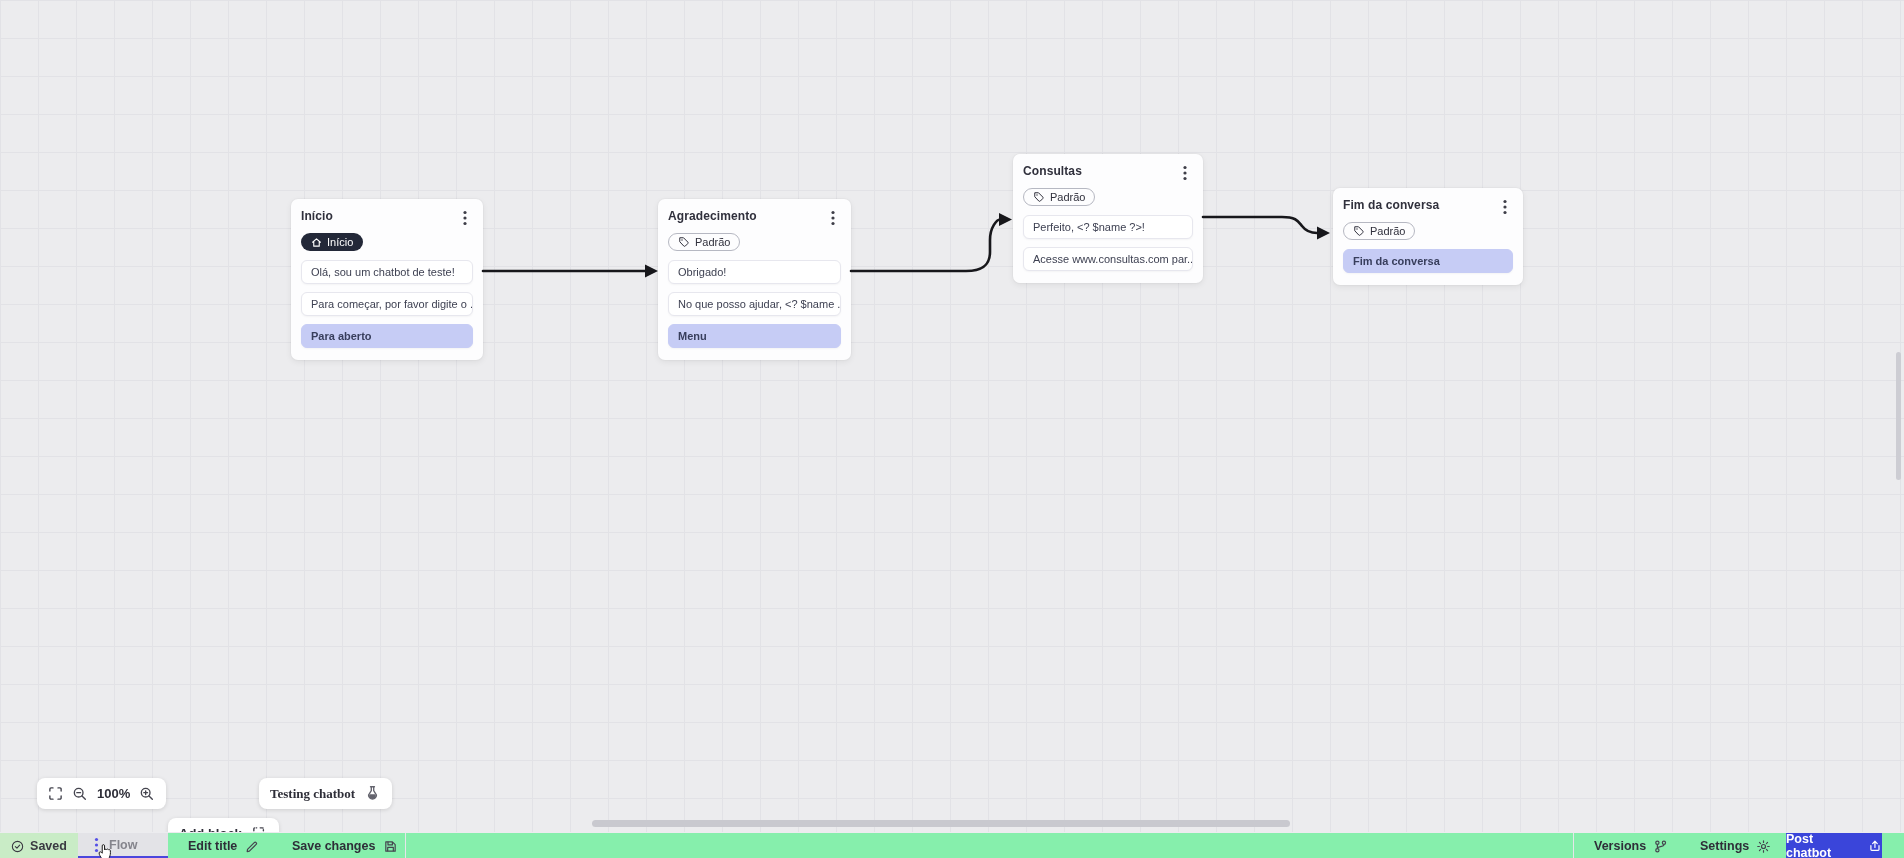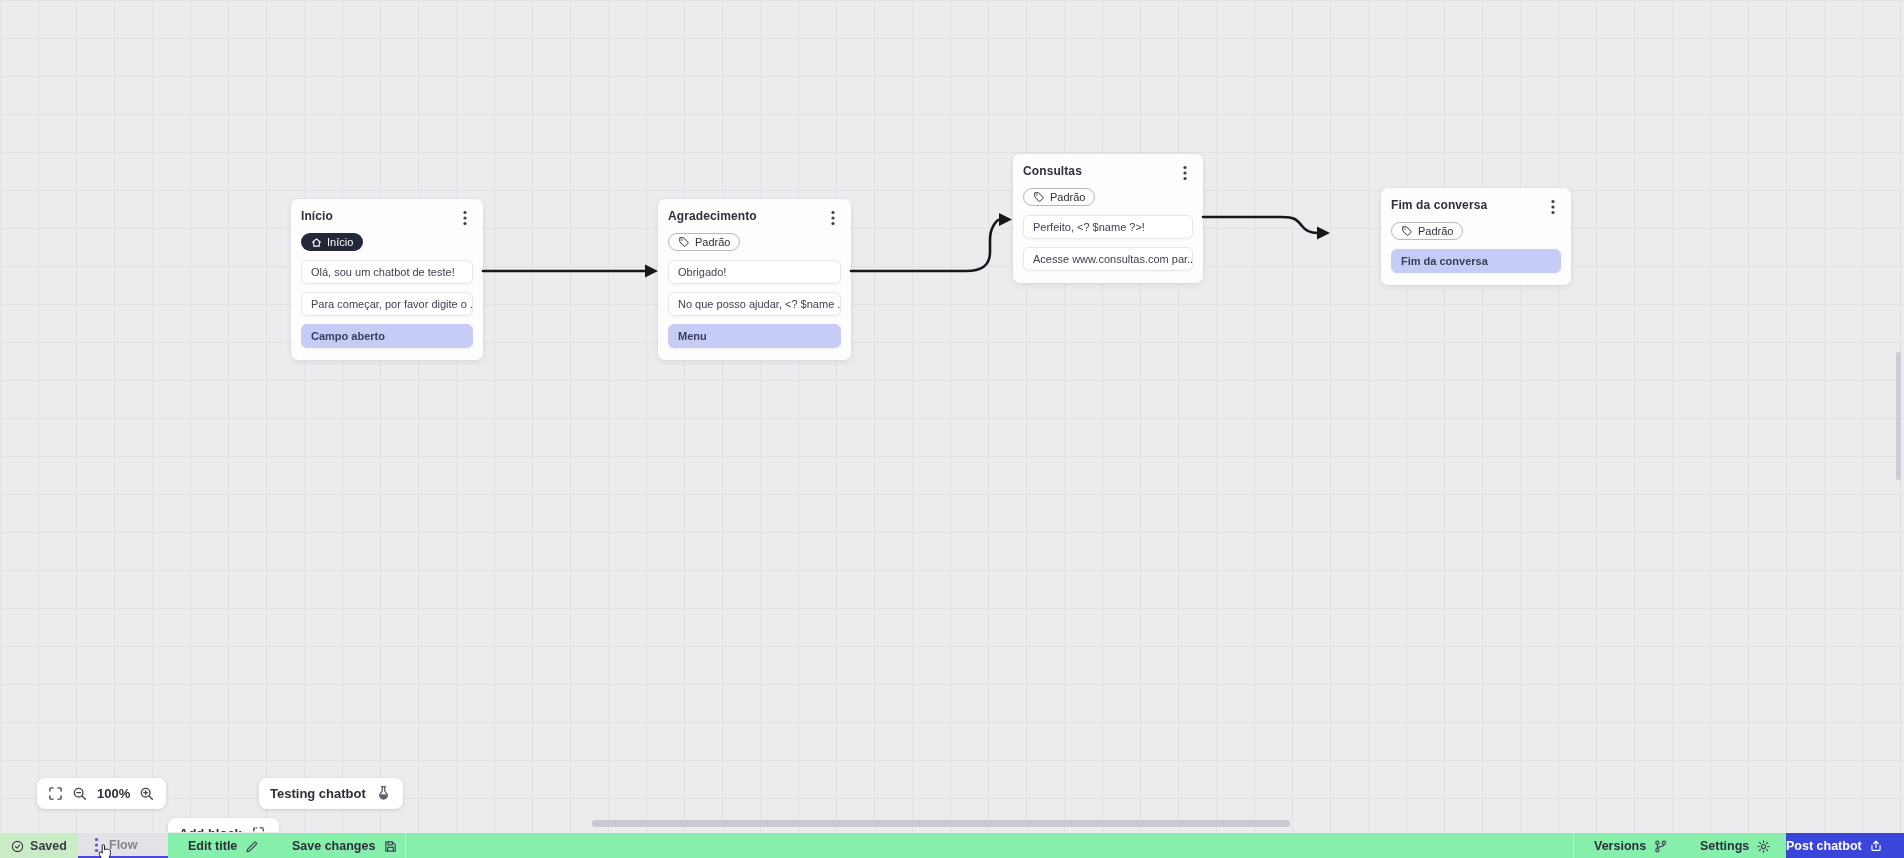--- a/index.html
+++ b/index.html
@@ -27,29 +27,29 @@
   .badge.outline { background:#fdfdfe; border:1px solid #b6b8c2; color:#30303c; padding:2px 9px; }
   .item { margin-top:8px; background:#ffffff; border:1px solid #e7e7ee; border-radius:6px;
     padding:5px 9px; font-size:11px; color:#3e4152; box-shadow:0 1px 2px rgba(0,0,0,.04);
     white-space:nowrap; overflow:hidden; }
   .item:first-of-type { margin-top:12px; }
   .item.highlight { background:#c6ccf5; border-color:#c6ccf5; color:#383e5c; font-weight:700; }
 
   #block-inicio        { left:291px;  top:199px; width:192px; }
   #block-agradecimento { left:658px;  top:199px; width:193px; }
   #block-consultas     { left:1013px; top:154px; width:190px; }
-  #block-fim           { left:1333px; top:188px; width:190px;margin-left:48px; }
+  #block-fim           { left:1333px; top:188px; width:190px; }
 
   
   .tool-pill { position:absolute; top:778px; height:31px; z-index:5; background:#fff;
     border-radius:8px; box-shadow:0 1px 4px rgba(0,0,0,.13); display:flex; align-items:center;
     padding:0 11px; gap:9px; font-size:13px; font-weight:700; color:#2e2e38; cursor:pointer; }
   #zoom-pill { left:37px; }
   #add-block-btn { left:168px;margin-top:40px; }
-  #testing-btn { left:259px; }
+  #testing-btn { left:259px;font-family:Liberation Serif, serif; }
   .tool-pill svg { display:block; }
 
   
   .hscroll { position:absolute; left:592px; top:820px; width:698px; height:7px;
     background:#c9c9cf; border-radius:4px; z-index:4; }
   .vscroll { position:absolute; left:1896px; top:352px; width:5px; height:128px;
     background:#cdcdd3; border-radius:3px; z-index:4; }
 
   
   .statusbar { position:absolute; left:0; right:0; bottom:0; height:26px; background:#86efac;
@@ -59,22 +59,22 @@
   .flow-tab { left:78px; width:90px; background:#e3e3e7; border-bottom:3px solid #4b46dd;
     gap:10px; padding-left:16px; cursor:pointer; }
   .flow-tab .label { color:#85858d; }
   .edit-title-btn { left:188px; gap:8px; cursor:pointer; }
   .save-changes-btn { left:292px; gap:8px; cursor:pointer; }
   .bar-divider { width:1px; background:#e6e6ea; }
   #divider-left { left:405px; }
   #divider-right { left:1573px; }
   .versions-btn { left:1594px; gap:7px; cursor:pointer; }
   .settings-btn { left:1700px; gap:7px; cursor:pointer; }
-  .post-btn { left:1786px; width:118px; background:#3a45da; color:#fff; gap:7px;
-    justify-content:flex-start; cursor:pointer; }
+  .post-btn { left:1786px; width:96px; background:#3a45da; color:#fff; gap:7px;
+    justify-content:flex-end; cursor:pointer; }
 
   .cursor { position:absolute; left:95px; top:841px; z-index:9; pointer-events:none; }
 </style>
 </head>
 <body>
 
 <div class="canvas">
 
   <svg class="edges" width="1904" height="858">
     <g stroke="#17171b" stroke-width="2.6" fill="none" stroke-linecap="round">
@@ -103,21 +103,21 @@
       </span>
     </div>
     <span class="badge dark">
       <svg width="11" height="11" viewBox="0 0 24 24">
           <path d="M3.5 11.5 L12 4 L20.5 11.5 M6 10 V20 H18 V10" stroke="#fff" stroke-width="2.4" fill="none" stroke-linecap="round" stroke-linejoin="round"></path>
         </svg>
       <span>Início</span>
     </span>
     <div class="item">Olá, sou um chatbot de teste!</div>
     <div class="item">Para começar, por favor digite o ...</div>
-    <div class="item highlight">Campo aberto</div>
+    <div class="item highlight">Para aberto</div>
   </div>
 
   <div class="block" id="block-agradecimento">
     <div class="block-header">
       <span class="block-title">Agradecimento</span>
       <span class="kebab">
         <svg width="14" height="16" viewBox="0 0 14 16">
             <g fill="#3e3e48">
               <circle cx="7" cy="2.5" r="1.6"></circle>
               <circle cx="7" cy="8" r="1.6"></circle>

